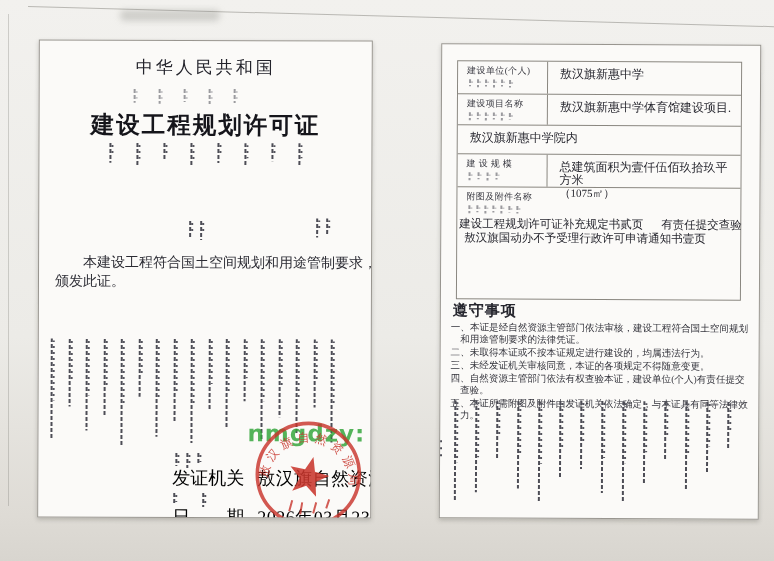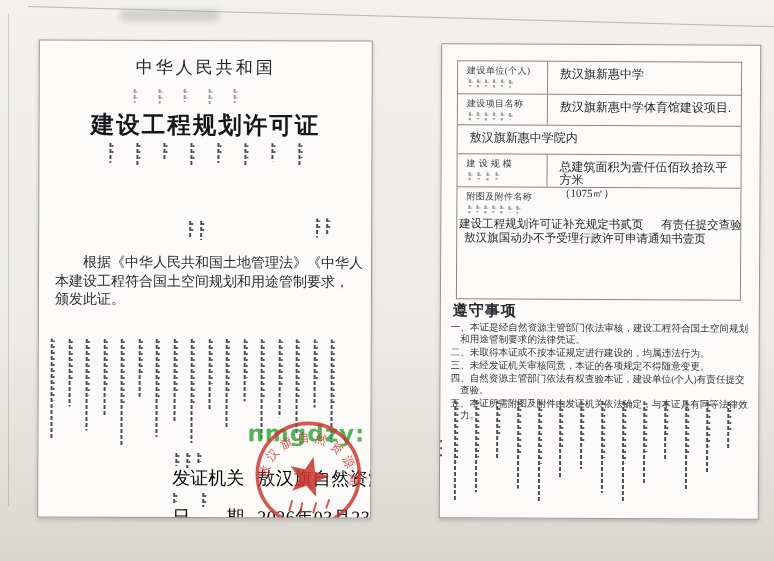--- a/index.html
+++ b/index.html
@@ -91,21 +91,20 @@
   <div class="mg abs" style="left:150px;top:180px;gap:9px;">
       <i style="height: 16px;"></i>
       <i style="height: 19px;"></i>
     </div>
   <div class="mg abs" style="left:277px;top:177px;gap:8px;">
       <i style="height: 19px;"></i>
       <i style="height: 16px;"></i>
     </div>
 
   <div class="abs body-text">
-    <div>根据《中华人民共和国土地管理法》《中华人</div>
     <div>本建设工程符合国土空间规划和用途管制要求，</div>
     <div>颁发此证。</div>
   </div>
 
   <div class="mg abs" style="left:12px;top:298px;gap:15.5px;">
       <i style="height: 100px;"></i>
       <i style="height: 68px;"></i>
       <i style="height: 92px;"></i>
       <i style="height: 78px;"></i>
       <i style="height: 108px;"></i>

